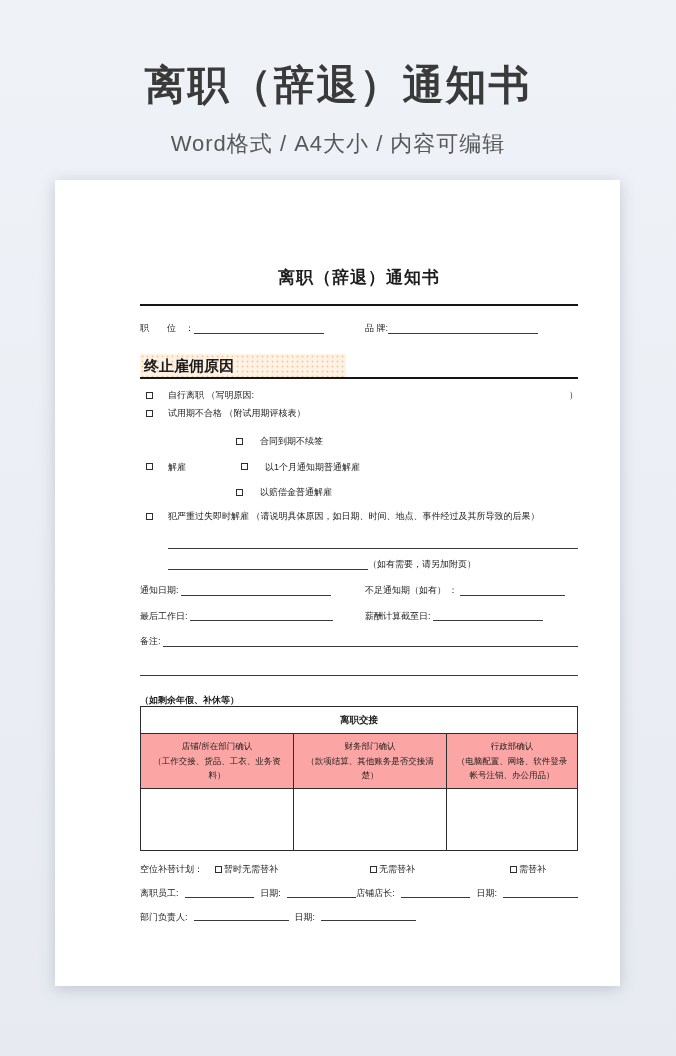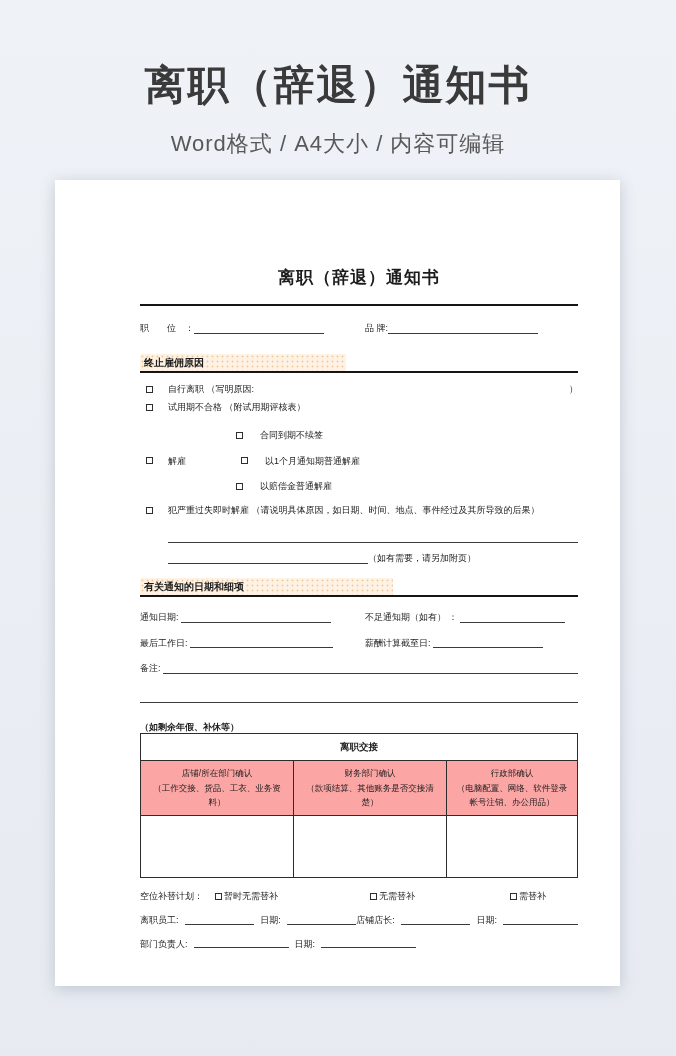--- a/index.html
+++ b/index.html
@@ -45,21 +45,21 @@
   .col-right { flex: 1; display: flex; align-items: flex-end; }
   .ul { display: inline-block; border-bottom: 1px solid #3a3a3a; height: 9px; }
 
   .row-name { margin-top: 22px; }
   .row-pos  { margin-top: 17px; }
 
   
   .sec-head { margin-top: 20px; border-bottom: 2px solid #151515; position: relative; }
   .sec-chip {
     display: inline-block; vertical-align: bottom;
-    font-weight: 700; font-size: 10px; padding: 3px 6px 2px 4px;
+    font-weight: 700; font-size: 15px; padding: 3px 6px 2px 4px;
     background-color: #fdf2e4;
     background-image: radial-gradient(#f2c69c 26%, rgba(0,0,0,0) 30%);
     background-size: 5px 5px;
   }
   .chip-w1 { width: 206px; }
   .chip-w2 { width: 253px; }
 
   
   .cb-row { display: flex; align-items: center; margin-top: 11px; }
   .cb {
@@ -159,23 +159,20 @@
     </div>
 
     <div class="blank-row indent28" style="margin-top:18px">
       <span class="ul" style="width:410px"></span>
     </div>
     <div class="blank-row indent28" style="margin-top:10px">
       <span class="ul" style="width:200px"></span>
       <span>（如有需要，请另加附页）</span>
     </div>
 
-    <div class="sec-head" style="margin-top:14px">
-      <span class="sec-chip chip-w2">有关通知的日期和细项</span>
-    </div>
 
     <div class="two-col row-notice">
       <div class="col-left">
         <span>通知日期:</span>&nbsp;
         <span class="ul" style="width:150px"></span>
       </div>
       <div class="col-right">
         <span>不足通知期（如有） ：</span>&nbsp;
         <span class="ul" style="width:105px"></span>
       </div>

